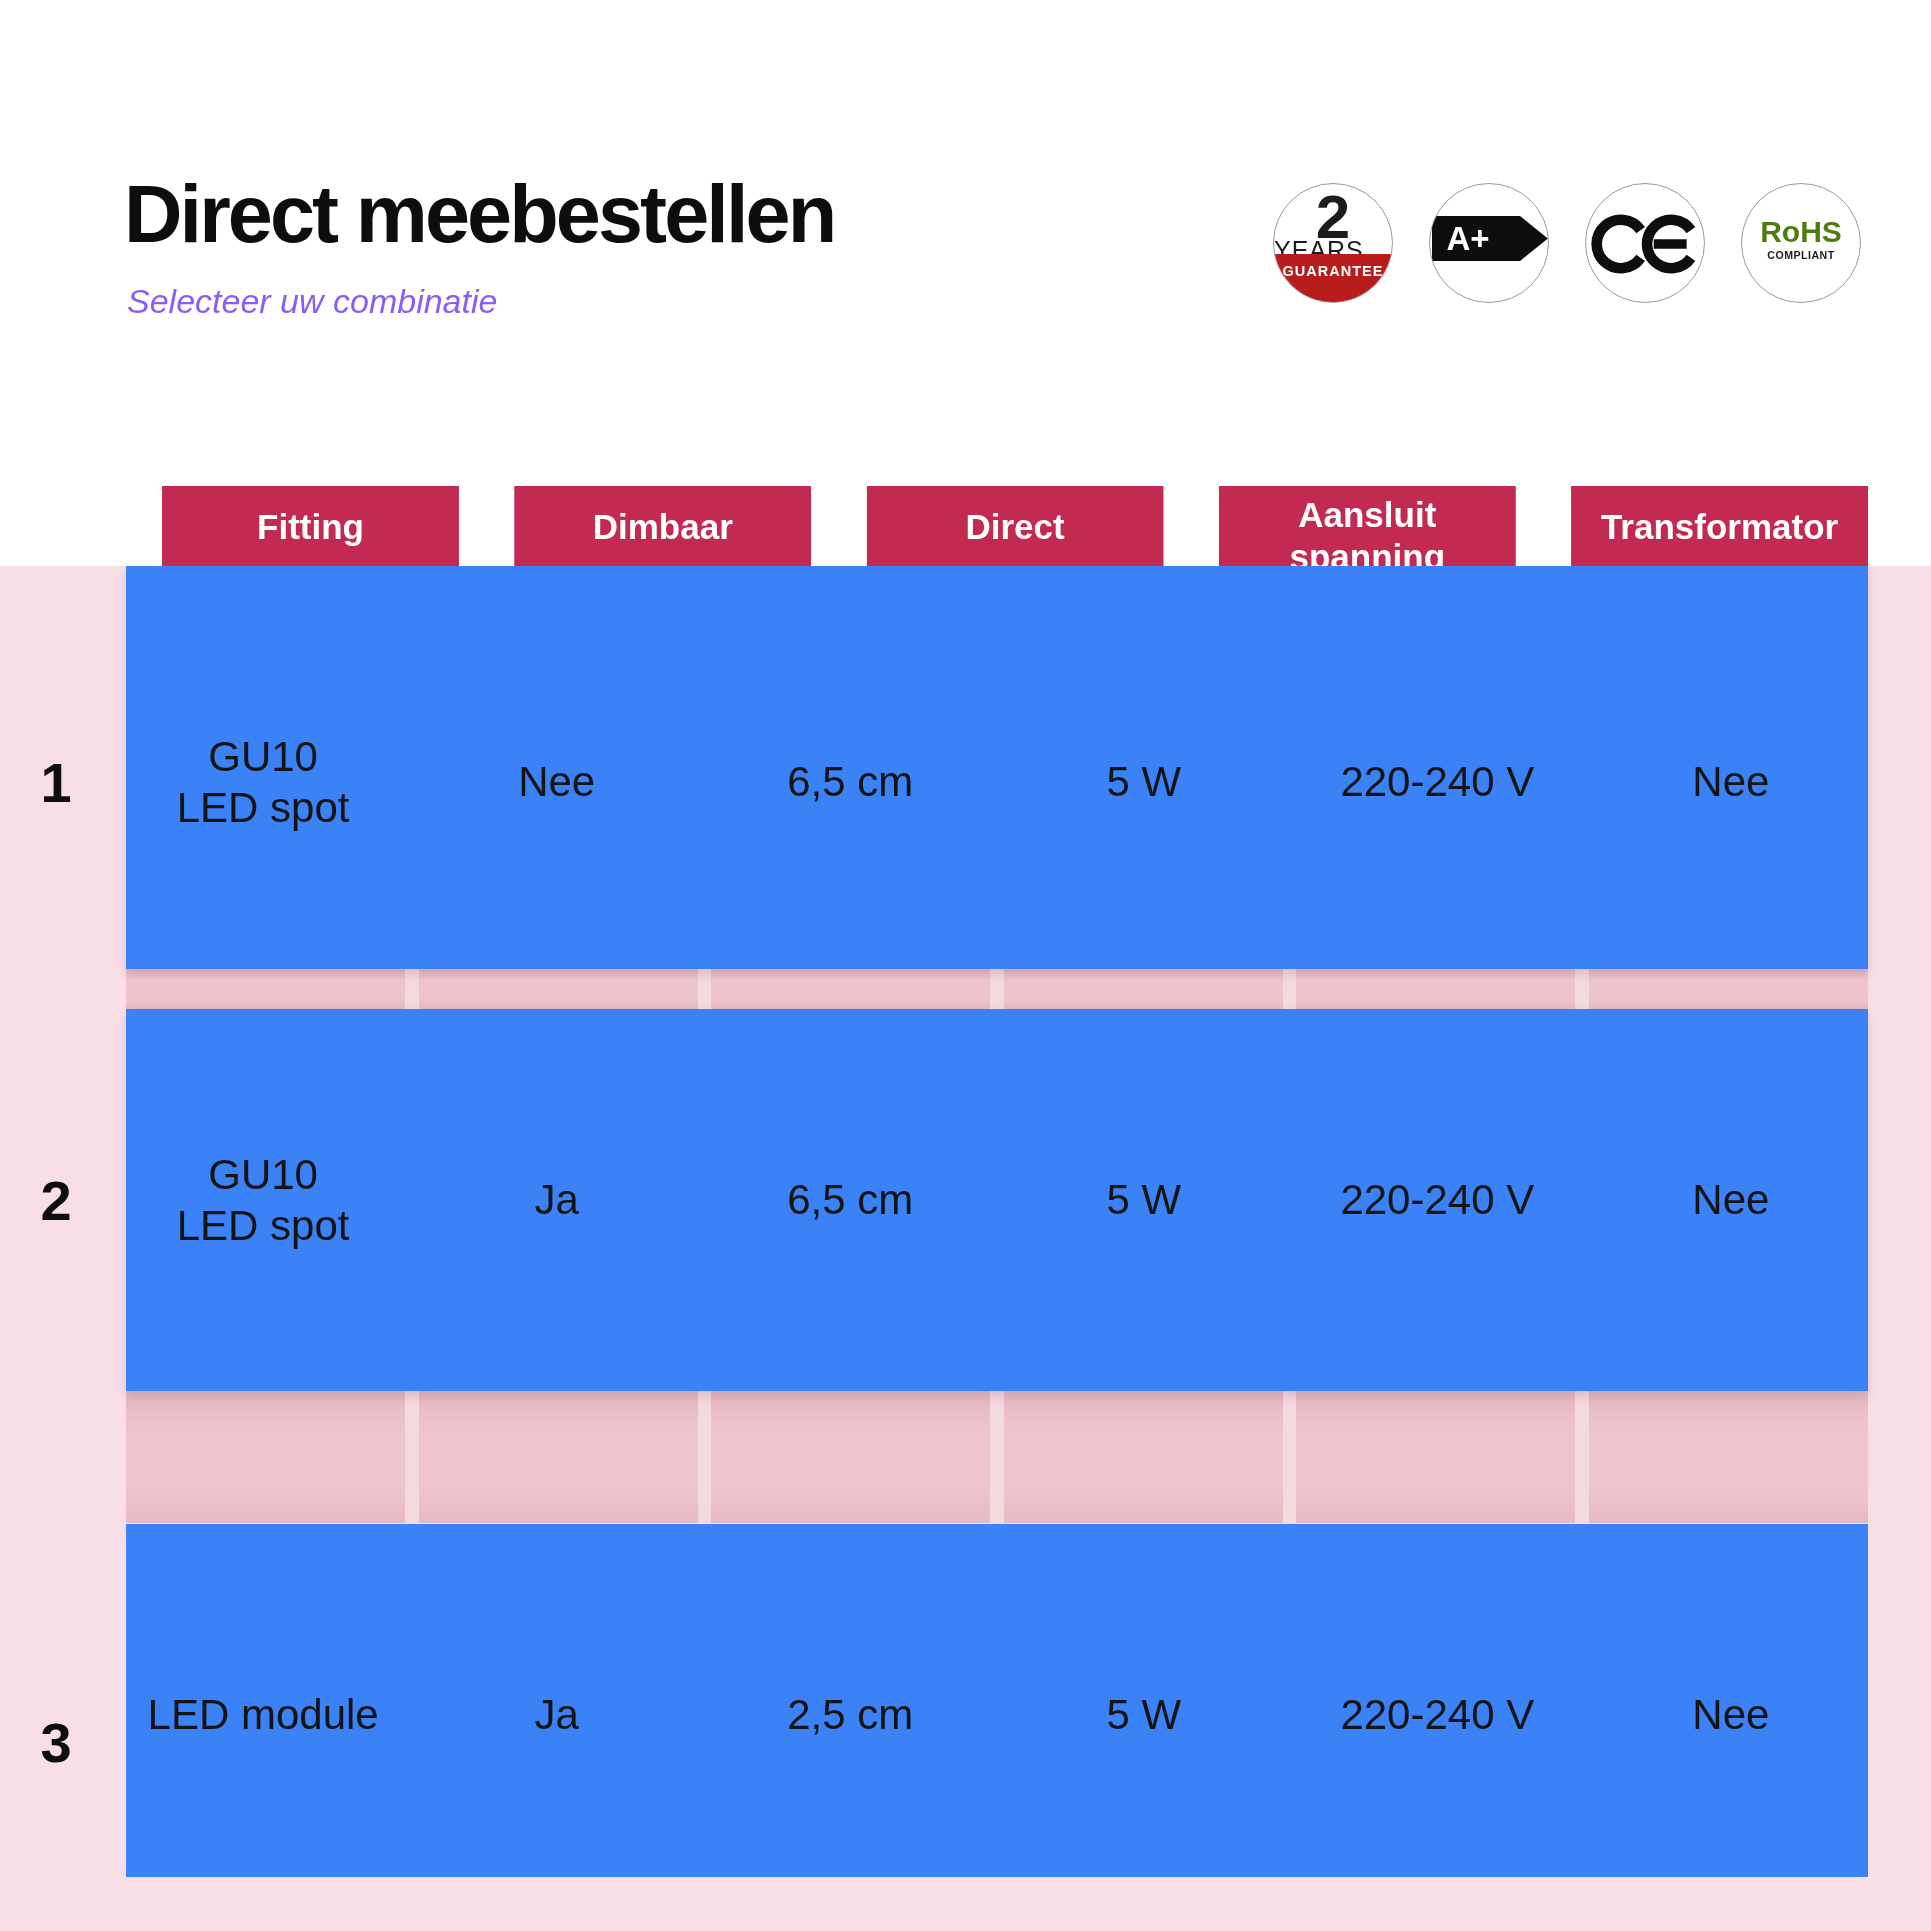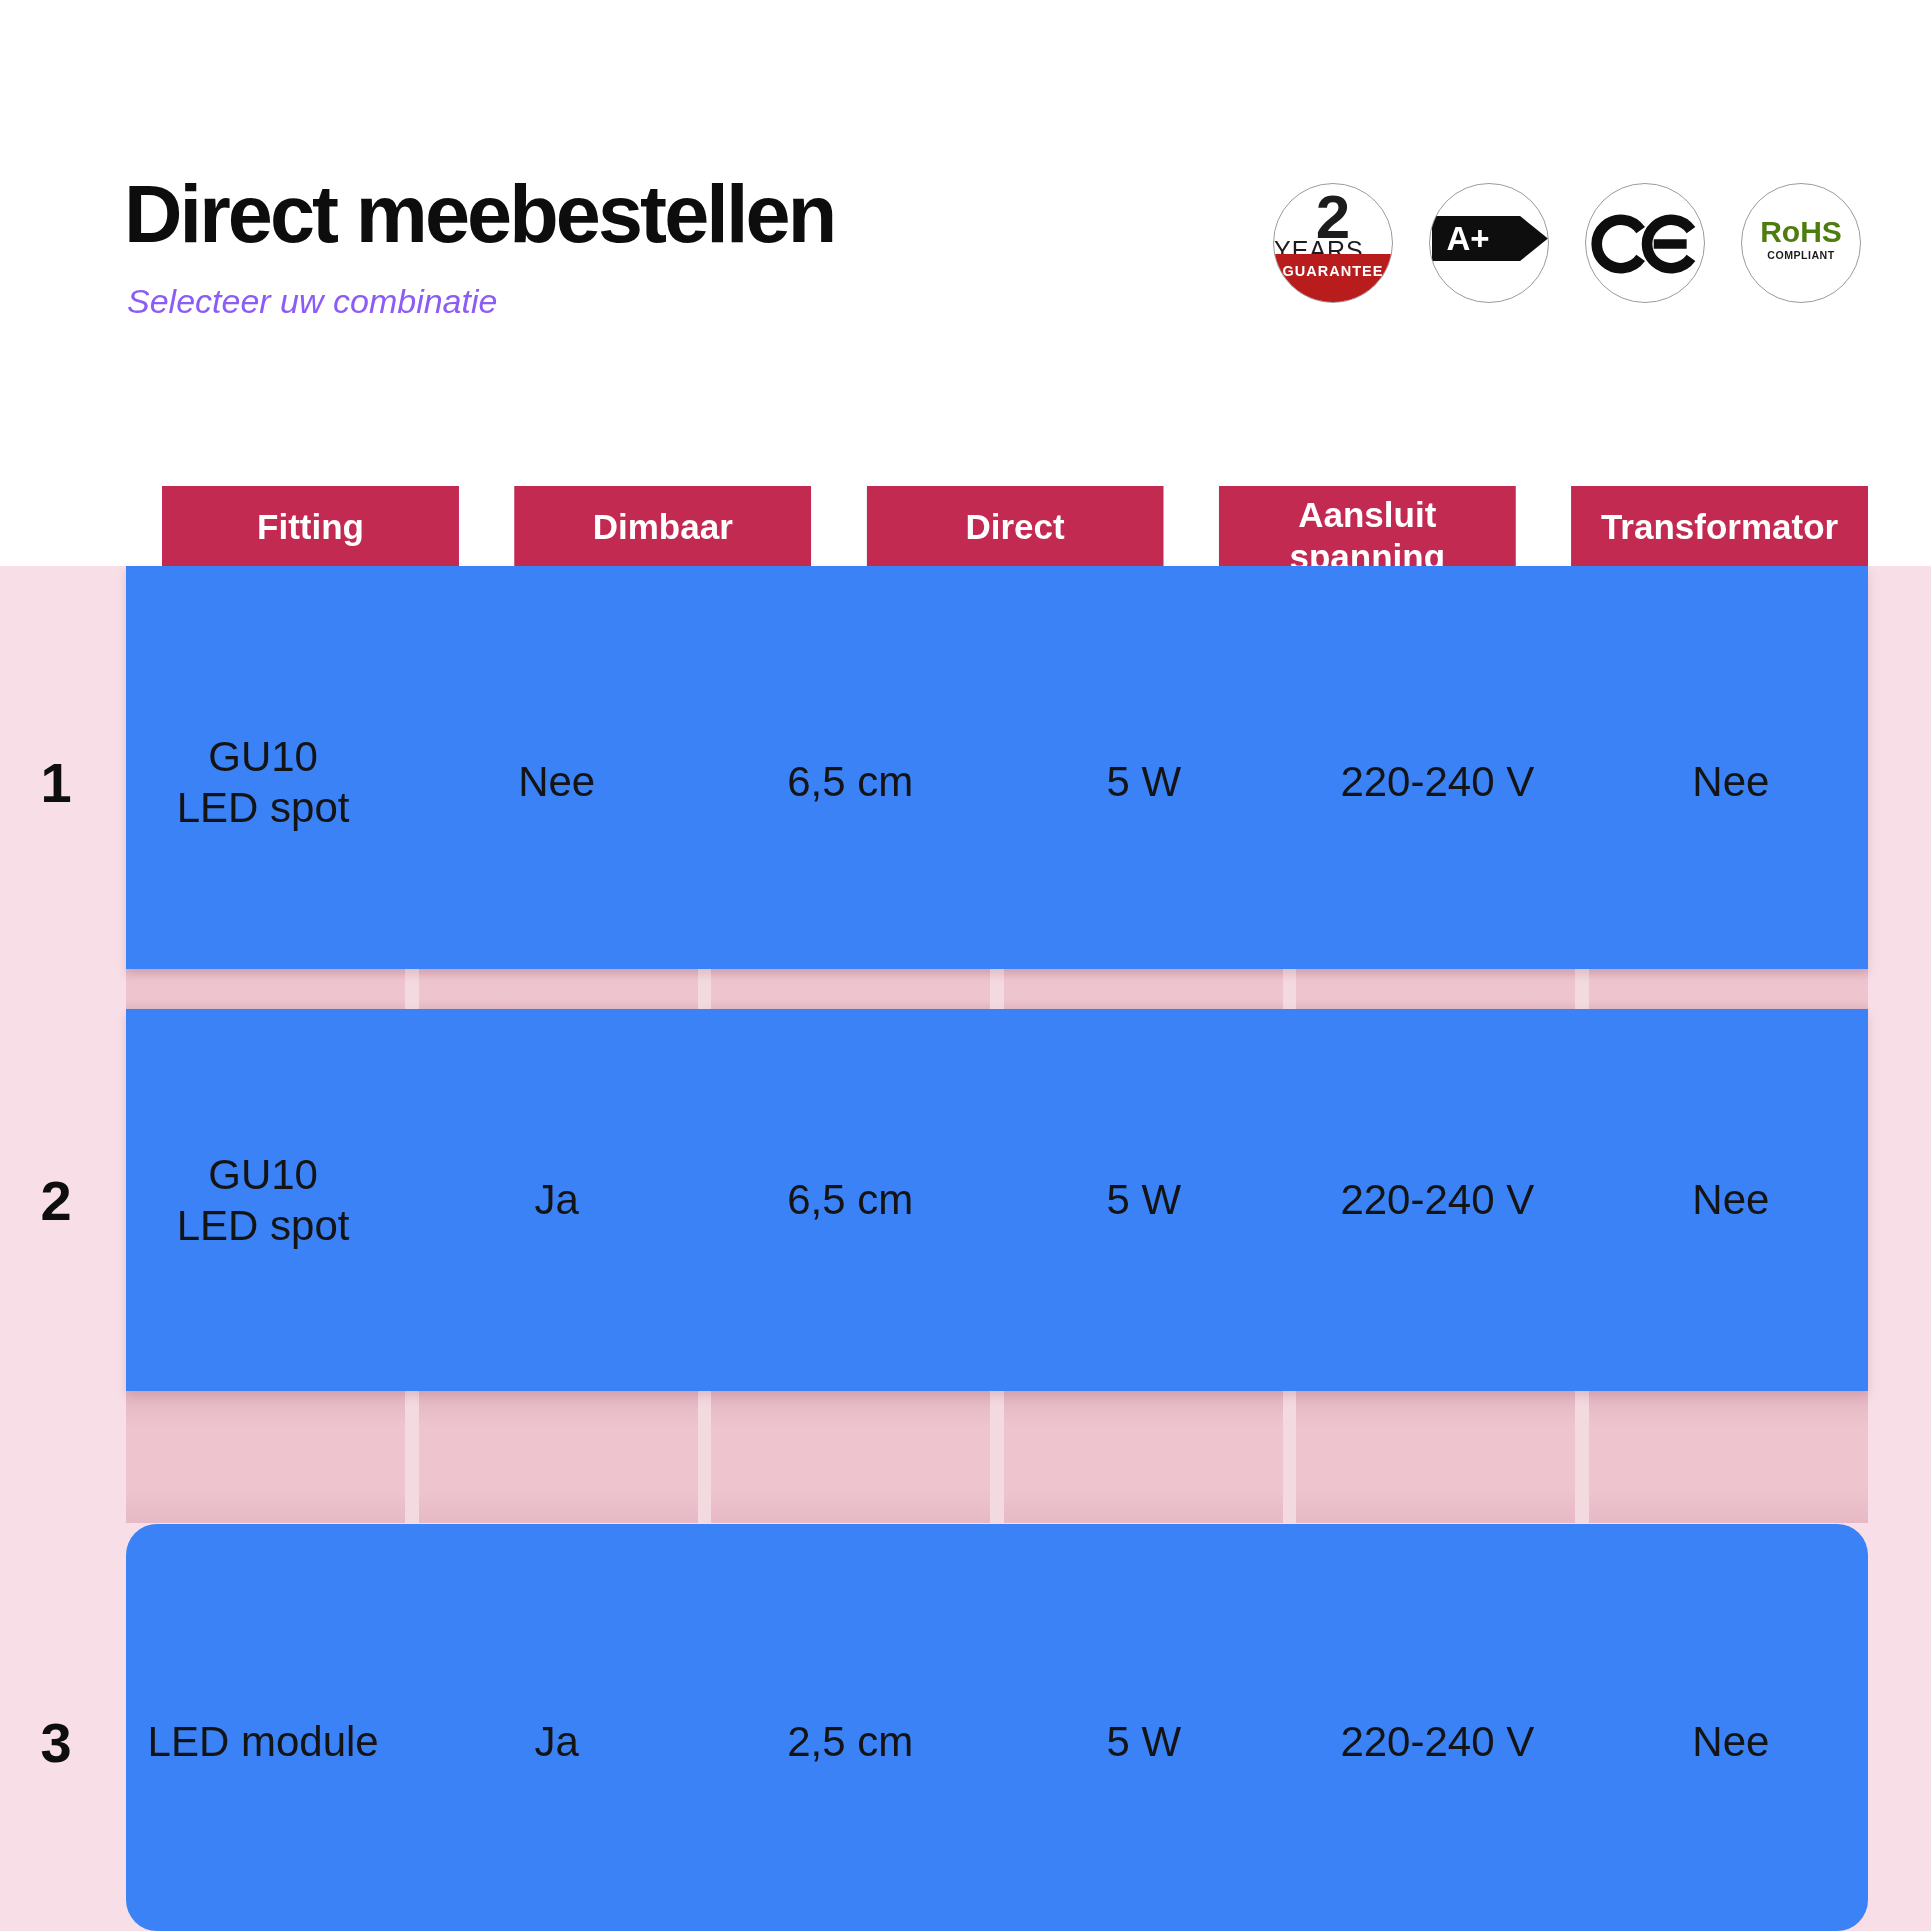--- a/index.html
+++ b/index.html
@@ -90,21 +90,21 @@
   }
 
   
   .row{
     position:absolute;left:126px;width:1742px;background:#3b82f6;
     display:flex;gap:19.3px;
     box-shadow:0 4.8px 9.7px rgba(150,80,100,.22);
   }
   .row.r1{top:566px;height:403px;box-shadow:0 4.8px 9.7px rgba(150,80,100,.22);}
   .row.r2{top:1009px;height:382px;}
-  .row.r3{top:1524px;height:407px;box-shadow:none;border-radius:31px;}
+  .row.r3{top:1524px;height:353px;box-shadow:none;}
   .cell{
     flex:1 1 0;display:flex;align-items:center;justify-content:center;
     font-size:42px;color:#141414;text-align:center;line-height:1.22;
     white-space:pre-line;
   }
   .row.r1 .cell,.row.r3 .cell{padding-top:29px;}
 
   .row-num{
     position:absolute;left:0;width:112px;
     display:flex;align-items:center;justify-content:center;

